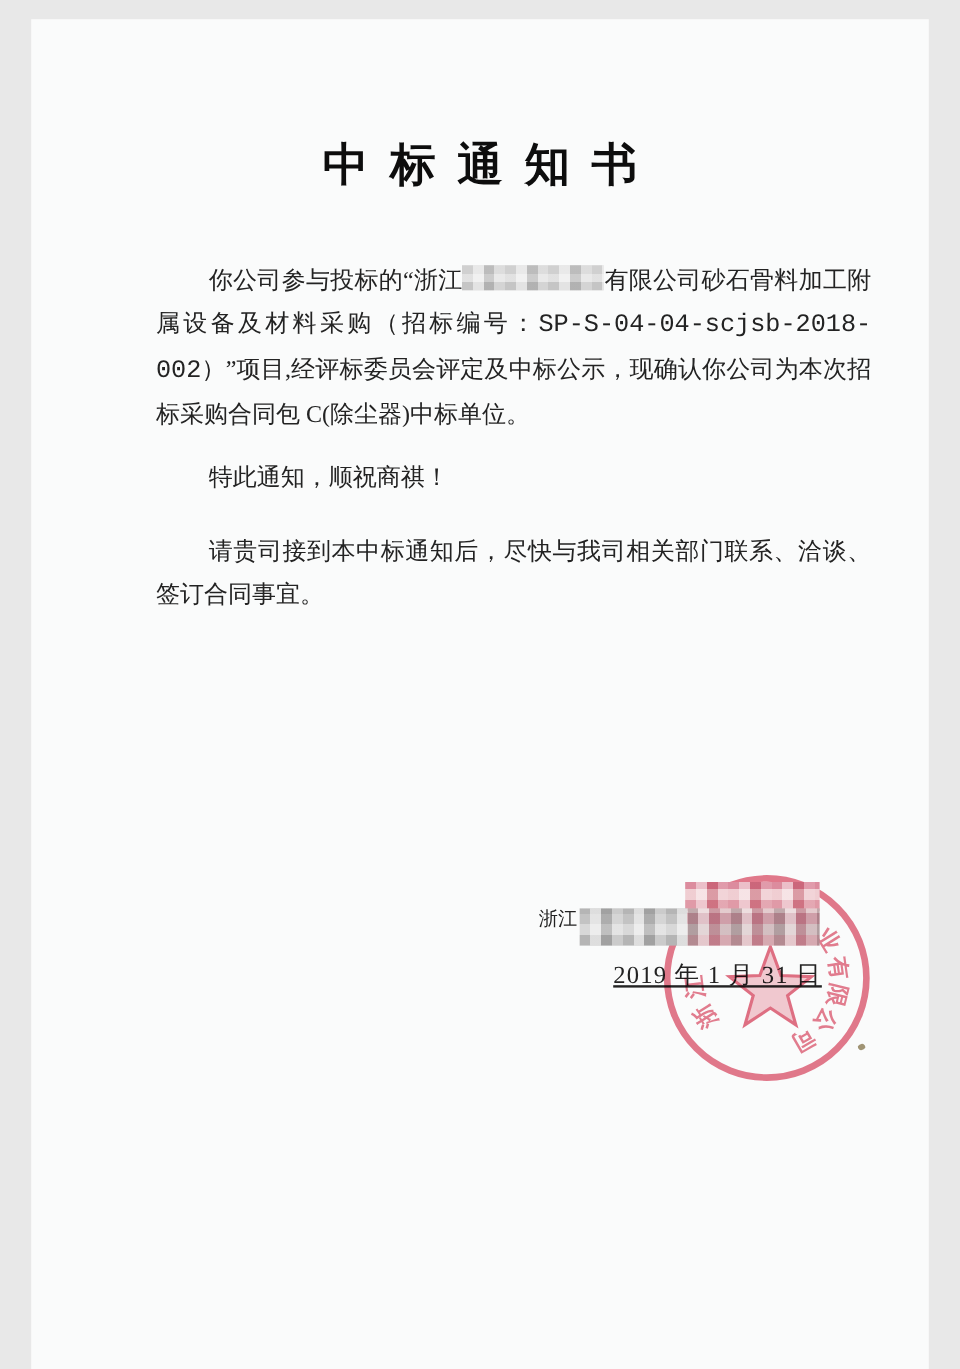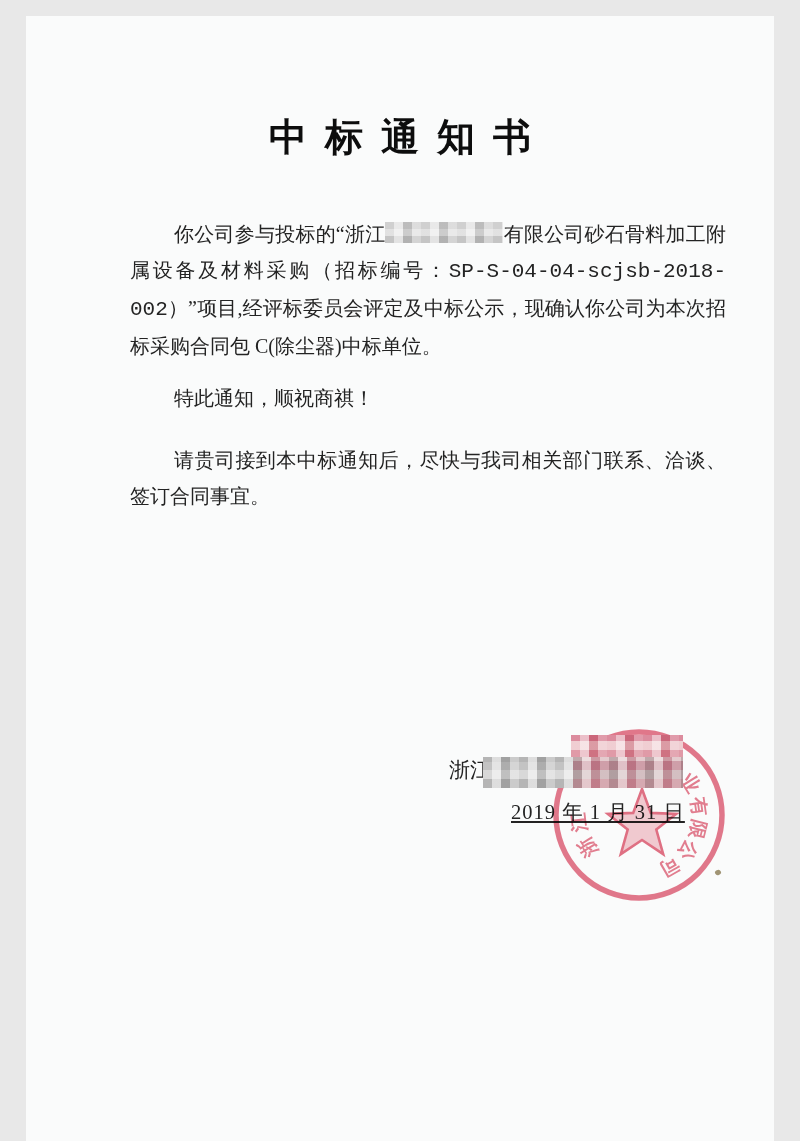--- a/index.html
+++ b/index.html
@@ -69,21 +69,21 @@
     vertical-align:-2px;
     background:
       repeating-linear-gradient(90deg, rgba(255,255,255,.05) 0 9px, rgba(255,255,255,.55) 9px 18px, rgba(60,60,60,.12) 18px 27px, rgba(255,255,255,.30) 27px 36px),
       repeating-linear-gradient(0deg, #c2c2c2 0 7px, #e0e0e0 7px 14px, #cecece 14px 21px);
   }
   .mz-abs{position:absolute;z-index:5;}
   
   .sig-company{
     position:absolute;
     top:740px;left:423px;
-    font-size:21px;
+    font-size:16px;
     z-index:1;
   }
   .sig-date{
     position:absolute;
     top:782px;left:485px;
     font-size:20.5px;
     letter-spacing:1px;
     z-index:1;
     text-decoration:underline;
   }

